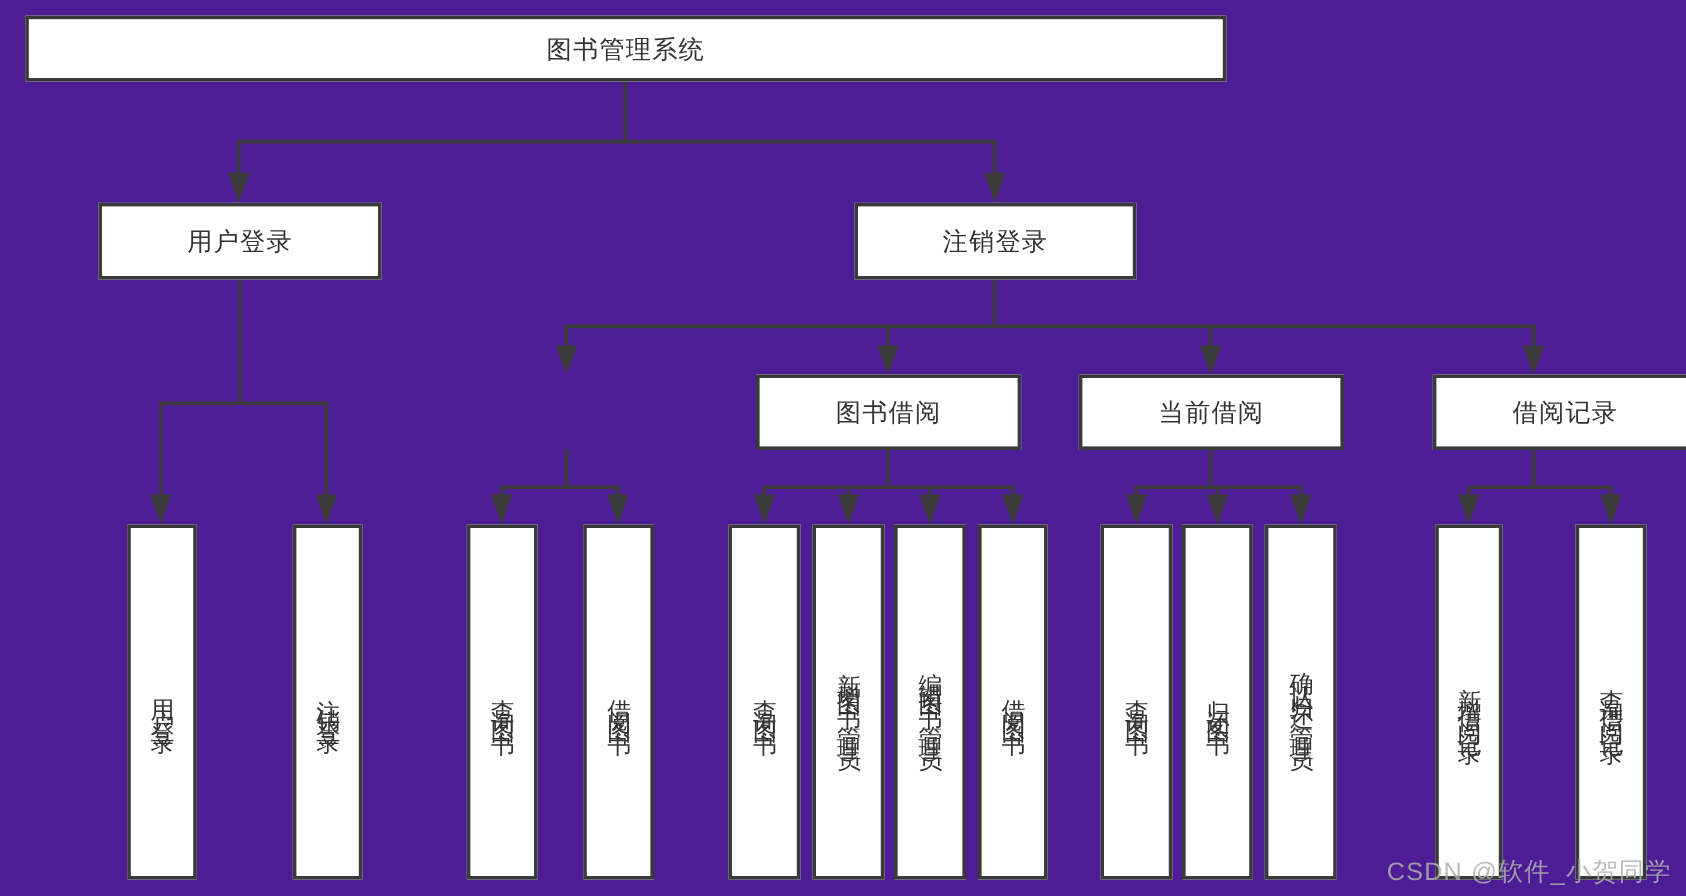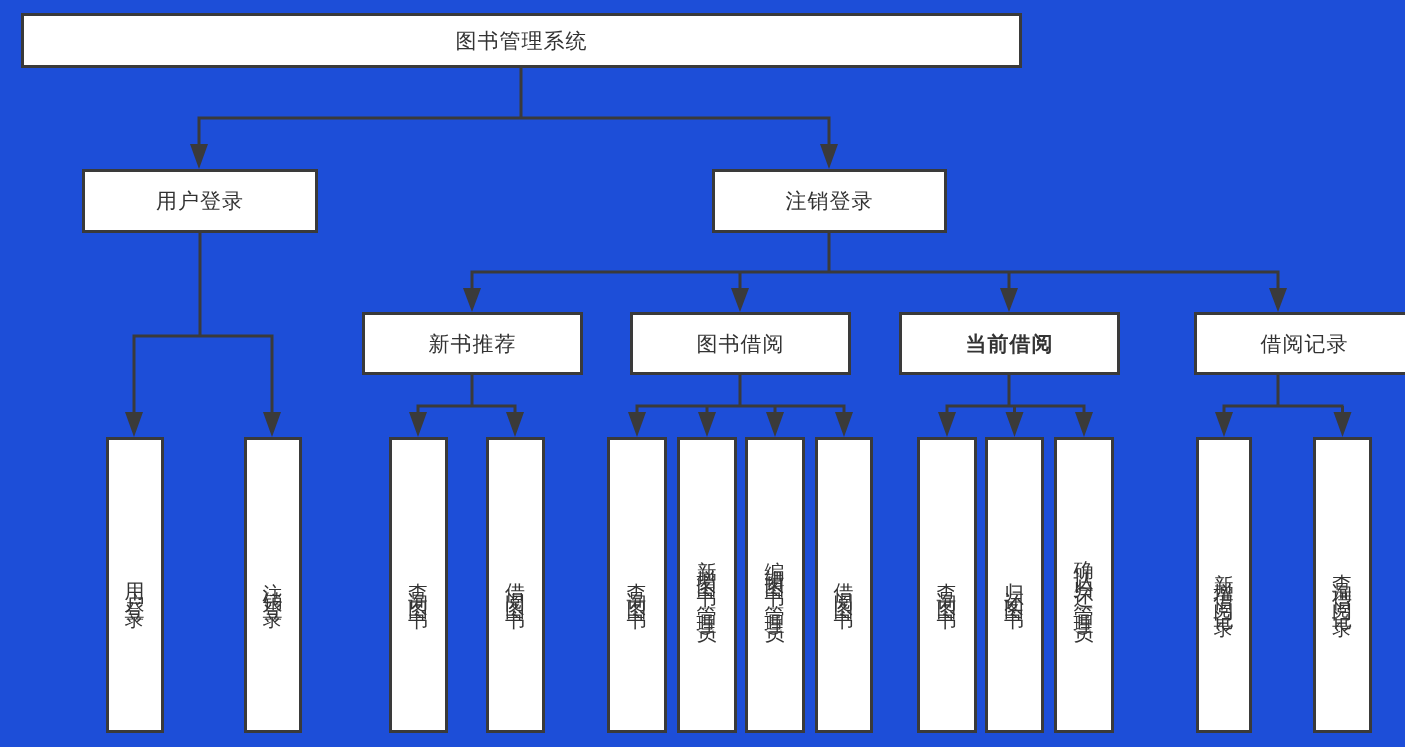--- a/index.html
+++ b/index.html
@@ -3,21 +3,21 @@
 <meta charset="utf-8">
 <style>
   :root{
     --line:#3a3a3a;
     --text:#333333;
   }
   html,body{margin:0;padding:0;background:#ffffff;}
   #canvas{
     position:relative;
     width:1405px;height:747px;
-    background:#1d4ed8;
+    background:#4c1d95;
     font-family:"Liberation Sans","DejaVu Sans",sans-serif;
     overflow:hidden;
   }
   #connector-svg{position:absolute;left:0;top:0;width:1405px;height:747px;}
   .hbox{
     position:absolute;
     box-sizing:border-box;
     background:#ffffff;
     border:3px solid var(--line);
     display:flex;align-items:center;justify-content:center;
@@ -78,27 +78,24 @@
     <span>图书管理系统</span>
   </div>
 
   <div class="hbox" style="left:82px;top:169px;width:236px;height:64px;">
     <span>用户登录</span>
   </div>
   <div class="hbox" style="left:712px;top:169px;width:235px;height:64px;">
     <span>注销登录</span>
   </div>
 
-  <div class="hbox" style="left:362px;top:312px;width:221px;height:63px;">
-    <span>新书推荐</span>
-  </div>
   <div class="hbox" style="left:630px;top:312px;width:221px;height:63px;justify-content:center;">
     <span>图书借阅</span>
   </div>
-  <div class="hbox" style="left:899px;top:312px;width:221px;height:63px;font-weight:bold;">
+  <div class="hbox" style="left:899px;top:312px;width:221px;height:63px;">
     <span>当前借阅</span>
   </div>
   <div class="hbox" style="left:1164px;top:312px;width:221px;height:63px;margin-left:30px;">
     <span>借阅记录</span>
   </div>
 
   <div class="vbox" style="left:106px;width:58px;">
     <span>用户登录</span>
   </div>
   <div class="vbox" style="left:244px;width:58px;">
@@ -135,14 +132,15 @@
     <span>确认归还（管理员）</span>
   </div>
 
   <div class="vbox" style="left:1196px;width:56px;">
     <span>新增借阅记录</span>
   </div>
   <div class="vbox" style="left:1313px;width:59px;">
     <span>查询借阅记录</span>
   </div>
 
+  <div class="watermark">CSDN @软件_小贺同学</div>
 
 </div>
 
 </body></html>

